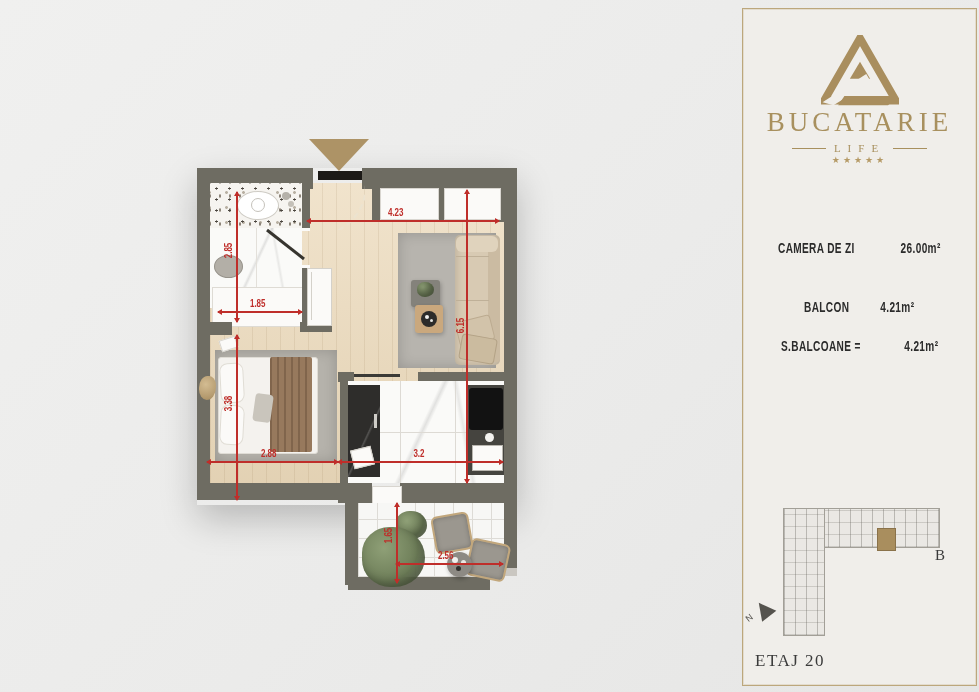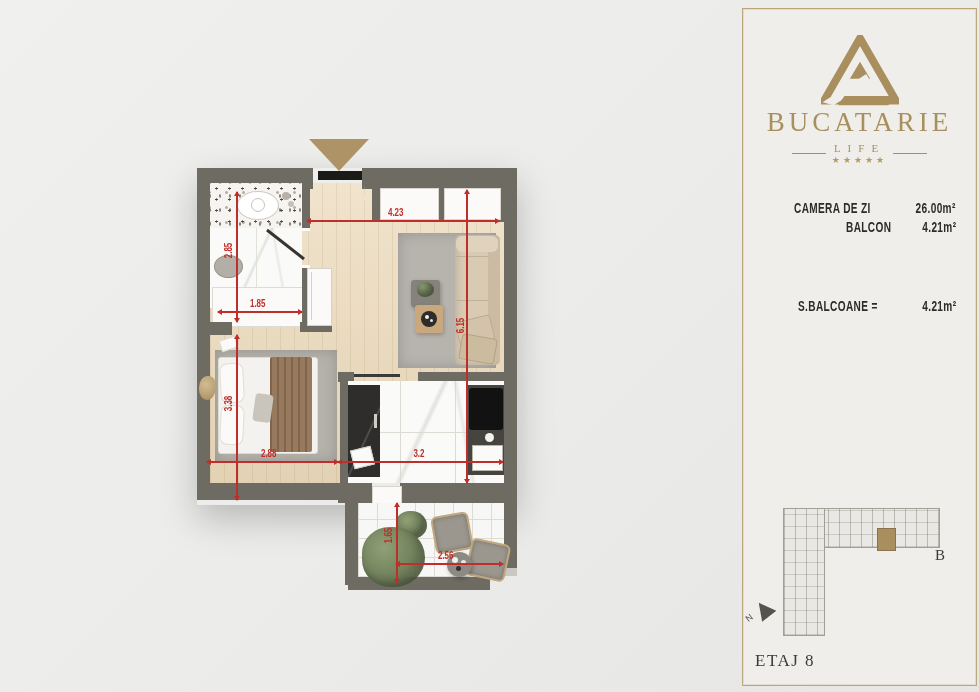--- a/index.html
+++ b/index.html
@@ -47,21 +47,21 @@
   
   #panel{position:absolute;left:742px;top:8px;width:233px;height:676px;background:#f0eeea;
          border:1px solid #bca77c;box-shadow:0 0 0 1px rgba(188,167,124,.25) inset;}
   .brand-title{position:absolute;left:0;width:233px;text-align:center;color:#a8905e;
          font-family:"Liberation Serif",serif;font-size:27px;letter-spacing:4px;}
   .life-row{position:absolute;left:0;width:233px;display:flex;align-items:center;justify-content:center;gap:8px;}
   .life-row .ln{width:34px;height:1px;background:#a8905e;}
   .life-row .tx{color:#a8905e;font-size:11px;letter-spacing:7px;font-family:"Liberation Serif",serif;}
   .stars{position:absolute;left:0;width:233px;text-align:center;color:#b59a66;font-size:9px;letter-spacing:3px;}
   .rowlist{position:absolute;left:762px;width:193px;}
-  .rrow{display:flex;justify-content:flex-end;height:19.4px;align-items:center;}
+  .rrow{display:flex;justify-content:center;height:19.4px;align-items:center;margin-top:40px;}
   .rlab,.rval{font-size:14px;font-weight:bold;color:#2b2b2b;white-space:nowrap;}
   .rlab{transform:scaleX(.72);transform-origin:0 50%;letter-spacing:.5px;}
   .rval{transform:scaleX(.72);transform-origin:100% 50%;letter-spacing:.5px;}
   .mini{position:absolute;background:#eae8e4;border:1px solid #a29f97;
         background-image:repeating-linear-gradient(90deg,rgba(95,93,86,.35) 0 1px,transparent 1px 11px),
                          repeating-linear-gradient(0deg,rgba(95,93,86,.22) 0 1px,transparent 1px 12px);}
   .serif{font-family:"Liberation Serif",serif;}
   .chair{position:absolute;background:#9b978f;border:2px solid #c2a77c;border-radius:6px;box-shadow:inset 0 0 5px rgba(0,0,0,.25);}
   .plant{position:absolute;border-radius:46% 54% 52% 48%;
          background:radial-gradient(circle at 35% 35%,#8fa077,#6d7d58 60%,#55644398);box-shadow:inset -4px -5px 9px rgba(0,0,0,.3);}
@@ -192,21 +192,21 @@
   <div id="panel">
 
     <svg width="78" height="72" viewBox="0 0 100 92" style="position:absolute;left:78px;top:26px;">
       <path d="M50 4 L96 84 L4 84 Z" fill="none" stroke="#a98e5e" stroke-width="10" stroke-linejoin="miter"></path>
       <polygon points="50,34 63,56 37,56" fill="#a98e5e"></polygon>
       <polygon points="2,86 58,50 64,60 16,90" fill="#f0eeea"></polygon>
       <polygon points="30,78 98,78 86,90 22,90" fill="#a98e5e"></polygon>
     </svg>
 
     <div class="brand-title" style="top:98px;">BUCATARIE</div>
-    <div class="life-row" style="top:133px;align-items:flex-end;">
+    <div class="life-row" style="top:133px;">
       <div class="ln"></div>
       <div class="tx">LIFE</div>
       <div class="ln"></div>
     </div>
     <div class="stars" style="top:146px;">★★★★★</div>
 
     <div class="rowlist" style="top:189px;left:20px;width:193px;position:absolute;">
       <div class="rrow">
         <span class="rlab">CAMERA DE ZI</span>
         <span class="rval">26.00m²</span>
@@ -224,16 +224,16 @@
       </div>
     </div>
 
     <div class="mini" style="left:40px;top:499px;width:155px;height:38px;"></div>
     <div class="mini" style="left:40px;top:499px;width:40px;height:126px;"></div>
     <div class="abs" style="left:134px;top:519px;width:17px;height:21px;background:#a98e5e;border:1px solid #8a724a;"></div>
     <div class="abs serif" style="left:192px;top:538px;font-size:15px;color:#3a3a3a;">B</div>
     <div class="abs" style="left:12px;top:592px;width:0;height:0;border-left:9px solid transparent;border-right:9px solid transparent;border-bottom:17px solid #55534e;transform:rotate(-38deg);"></div>
     <div class="abs" style="left:3px;top:604px;font-size:9px;color:#55534e;transform:rotate(-38deg);">N</div>
 
-    <div class="abs serif" style="left:12px;top:642px;font-size:17px;letter-spacing:1.5px;color:#3b3b3b;">ETAJ 8</div>
+    <div class="abs serif" style="left:12px;top:642px;font-size:17px;letter-spacing:1.5px;color:#3b3b3b;">ETAJ 20</div>
   </div>
 
 </div>
 
 </body></html>

